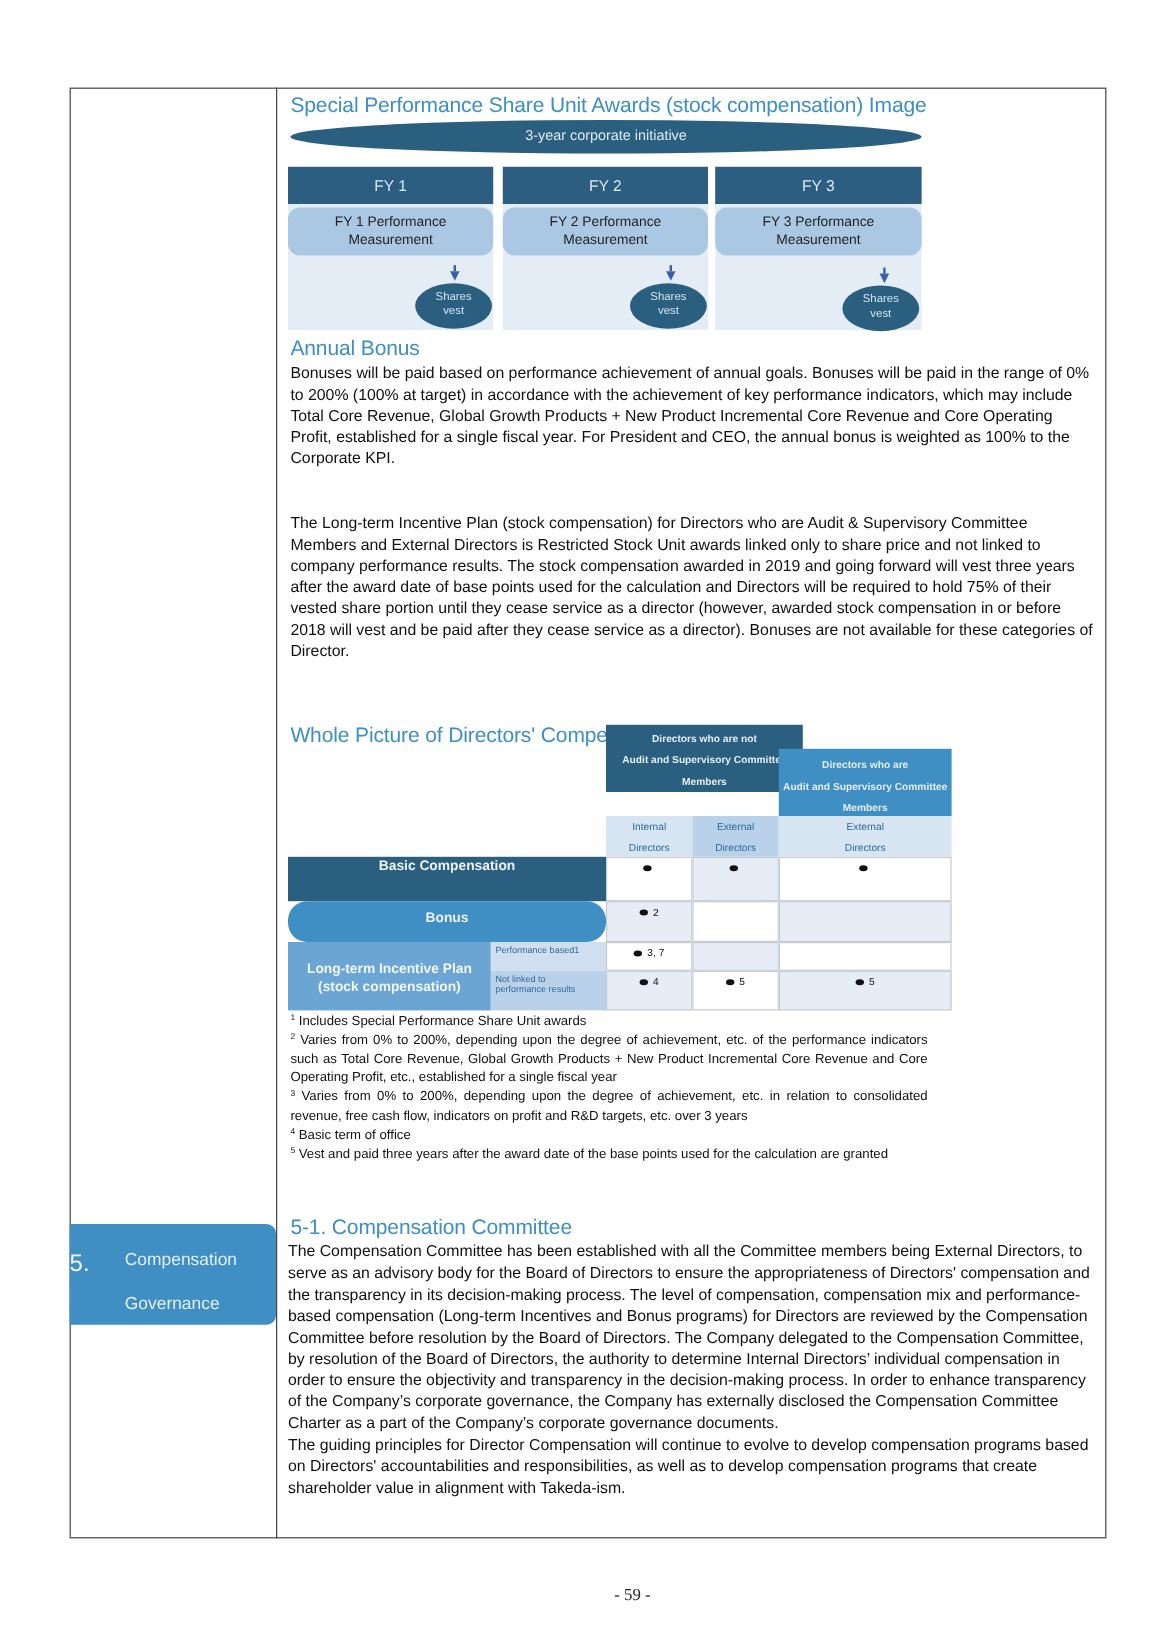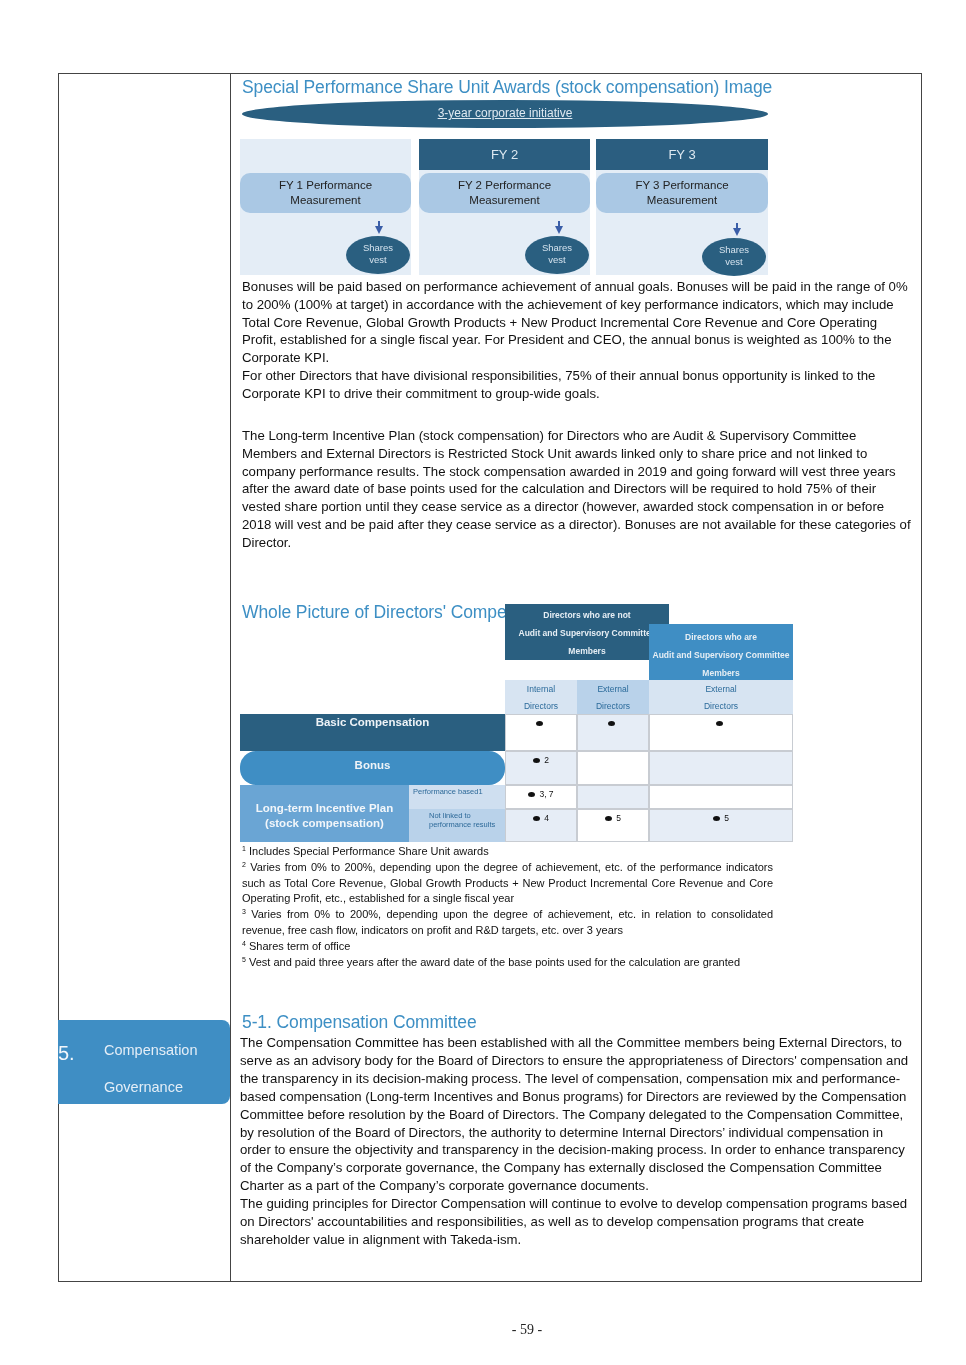--- a/index.html
+++ b/index.html
@@ -4,39 +4,39 @@
 <style>
   html, body { margin:0; padding:0; background:#ffffff; }
   body { width:966px; height:1365px; position:relative; font-family:"Liberation Sans", sans-serif; color:#111; }
   .page-frame { position:absolute; left:58px; top:73px; width:864px; height:1209px; border:1px solid #444; box-sizing:border-box; }
   .col-divider { position:absolute; left:230px; top:73px; width:1px; height:1209px; background:#444; }
   .heading { color:#3d8fc4; font-size:17.5px; line-height:24px; margin:0; font-weight:normal; letter-spacing:-0.1px; }
   .para { font-size:13.2px; line-height:17.8px; margin:0; color:#111; }
   .abs { position:absolute; }
 
   
-  .ellipse { position:absolute; left:242px; top:100px; width:526px; height:28px; background:#2a5f80; border-radius:50%; color:#dfe9f1; font-size:12px; text-align:center; line-height:26px;text-decoration:underline; }
+  .ellipse { position:absolute; left:242px; top:100px; width:526px; height:28px; background:#2a5f80; border-radius:50%; color:#dfe9f1; font-size:12px; text-align:center; line-height:26px; }
   .fy-col { position:absolute; top:139px; height:136px; background:#e4edf6; }
   .fy-head { height:31px; background:#2b5e80; color:#dde8f0; font-size:13px; text-align:center; line-height:31px; }
   .fy-meas { position:absolute; left:0; right:0; top:34px; height:40px; background:#aac8e4; border-radius:10px; color:#222; font-size:11.5px; text-align:center; line-height:15px; padding-top:5px; box-sizing:border-box; }
   .fy-arrow { position:absolute; width:0; height:0; border-left:4px solid transparent; border-right:4px solid transparent; border-top:8px solid #3a5ea8; }
   .fy-arrow-stem { position:absolute; width:2px; height:5px; background:#3a5ea8; }
   .shares { position:absolute; width:64px; height:38px; border-radius:50%; background:#2a5f80; color:#d5e3ee; font-size:9.5px; text-align:center; line-height:12px; padding-top:6px; box-sizing:border-box; }
 
   
   .cell { position:absolute; box-sizing:border-box; }
   .th-dark { background:#2a5f80; color:#e6eef4; font-size:8.5px; text-align:center; line-height:18px; font-weight:bold; }
   .th-mid { background:#3f8ec4; color:#e6eef4; font-size:8.5px; text-align:center; line-height:18px; font-weight:bold; }
   .th-sub1 { background:#d7e4f2; color:#2a6a9a; font-size:8.5px; text-align:center; line-height:17px; }
   .th-sub2 { background:#b9d2ea; color:#2a6a9a; font-size:8.5px; text-align:center; line-height:17px; }
   .rh-basic { background:#2a5f80; color:#eef3f7; font-size:11.5px; font-weight:bold; text-align:center; padding-top:2px; }
   .rh-bonus { background:#3f8ec4; color:#eef3f7; font-size:11.5px; font-weight:bold; text-align:center; padding-top:8px; }
   .rh-ltip { background:#6aa5d4; color:#f2f6fa; font-size:11.5px; font-weight:bold; text-align:center; line-height:15px; padding-top:16px; }
   .rh-sub { background:#cfdff0; color:#2e6a99; font-size:7.5px; line-height:9px; padding:2px 0 0 4px; }
-  .rh-sub2 { background:#b9d2ea; color:#2e6a99; font-size:7.5px; line-height:9px; padding:2px 0 0 20px; }
+  .rh-sub2 { background:#b9d2ea; color:#2e6a99; font-size:7.5px; line-height:9px; padding:2px 0 0 4px; }
   .dc-white { background:#ffffff; border:1px solid #c8ccd2; font-size:8.5px; text-align:center; padding-top:3px; }
   .dc-light { background:#e6edf6; border:1px solid #c8ccd2; font-size:8.5px; text-align:center; padding-top:3px; }
   .dot { display:inline-block; width:7px; height:5px; background:#111; border-radius:50%; vertical-align:middle; margin-right:4px; }
 
   .fn { font-size:11px; line-height:15.8px; margin:0; color:#111; text-align:justify; }
   .fn sup { font-size:7px; vertical-align:top; line-height:9px; }
 
   .section-tab { position:absolute; left:58px; top:1020px; width:172px; height:84px; background:#3f8ec4; border-radius:0 8px 8px 0; color:#e8f1f8; }
   .section-num { position:absolute; left:0; top:22px; font-size:20px; color:#f3f7fb; }
   .section-label { position:absolute; left:46px; font-size:14.5px; color:#e4eef7; }
@@ -46,20 +46,21 @@
 </head>
 <body>
 
 <div class="page-frame"></div>
 <div class="col-divider"></div>
 
 <h2 class="heading abs" style="left:242px; top:75px;">Special Performance Share Unit Awards (stock compensation) Image</h2>
 <div class="ellipse">3-year corporate initiative</div>
 
 <div class="fy-col" style="left:240px; width:171px;">
+  <div class="fy-head">FY 1</div>
   <div class="fy-meas">
     <div>FY 1 Performance</div>
     <div>Measurement</div>
   </div>
   <div class="fy-arrow-stem" style="left:138px; top:82px;"></div>
   <div class="fy-arrow" style="left:135px; top:87px;"></div>
   <div class="shares" style="left:106px; top:97px;">
     <div>Shares</div>
     <div>vest</div>
   </div>
@@ -87,22 +88,22 @@
   </div>
   <div class="fy-arrow-stem" style="left:140px; top:84px;"></div>
   <div class="fy-arrow" style="left:137px; top:89px;"></div>
   <div class="shares" style="left:106px; top:99px;">
     <div>Shares</div>
     <div>vest</div>
   </div>
 </div>
 
 <div class="abs" style="left:242px; top:278px; width:670px;">
+  <h2 class="heading">Annual Bonus</h2>
   <p class="para">Bonuses will be paid based on performance achievement of annual goals. Bonuses will be paid in the range of 0% to 200% (100% at target) in accordance with the achievement of key performance indicators, which may include Total Core Revenue, Global Growth Products + New Product Incremental Core Revenue and Core Operating Profit, established for a single fiscal year. For President and CEO, the annual bonus is weighted as 100% to the Corporate KPI.</p>
-  <p class="para">For other Directors that have divisional responsibilities, 75% of their annual bonus opportunity is linked to the Corporate KPI to drive their commitment to group-wide goals.</p>
 </div>
 
 <div class="abs" style="left:242px; top:427px; width:672px;">
   <p class="para">The Long-term Incentive Plan (stock compensation) for Directors who are Audit &amp; Supervisory Committee Members and External Directors is Restricted Stock Unit awards linked only to share price and not linked to company performance results. The stock compensation awarded in 2019 and going forward will vest three years after the award date of base points used for the calculation and Directors will be required to hold 75% of their vested share portion until they cease service as a director (however, awarded stock compensation in or before 2018 will vest and be paid after they cease service as a director). Bonuses are not available for these categories of Director.</p>
 </div>
 
 <h2 class="heading abs" style="left:242px; top:600px;">Whole Picture of Directors' Compensation</h2>
 
 <div>
 
@@ -155,21 +156,21 @@
   </div>
   <div class="cell dc-light" style="left:505px; top:809px; width:72px; height:33px;"><span class="dot"></span><span>4</span></div>
   <div class="cell dc-white" style="left:577px; top:809px; width:72px; height:33px;"><span class="dot"></span><span>5</span></div>
   <div class="cell dc-light" style="left:649px; top:809px; width:144px; height:33px;"><span class="dot"></span><span>5</span></div>
 </div>
 
 <div class="abs" style="left:242px; top:844px; width:531px;">
   <p class="fn"><sup>1</sup> <span>Includes Special Performance Share Unit awards</span></p>
   <p class="fn"><sup>2</sup> <span>Varies from 0% to 200%, depending upon the degree of achievement, etc. of the performance indicators such as Total Core Revenue, Global Growth Products + New Product Incremental Core Revenue and Core Operating Profit, etc., established for a single fiscal year</span></p>
   <p class="fn"><sup>3</sup> <span>Varies from 0% to 200%, depending upon the degree of achievement, etc. in relation to consolidated revenue, free cash flow, indicators on profit and R&amp;D targets, etc. over 3 years</span></p>
-  <p class="fn"><sup>4</sup> <span>Shares term of office</span></p>
+  <p class="fn"><sup>4</sup> <span>Basic term of office</span></p>
   <p class="fn"><sup>5</sup> <span>Vest and paid three years after the award date of the base points used for the calculation are granted</span></p>
 </div>
 
 <div class="section-tab">
   <span class="section-num">5.</span>
   <span class="section-label" style="top:22px;">Compensation</span>
   <span class="section-label" style="top:59px;">Governance</span>
 </div>
 
 <div class="abs" style="left:242px; top:1010px;">

